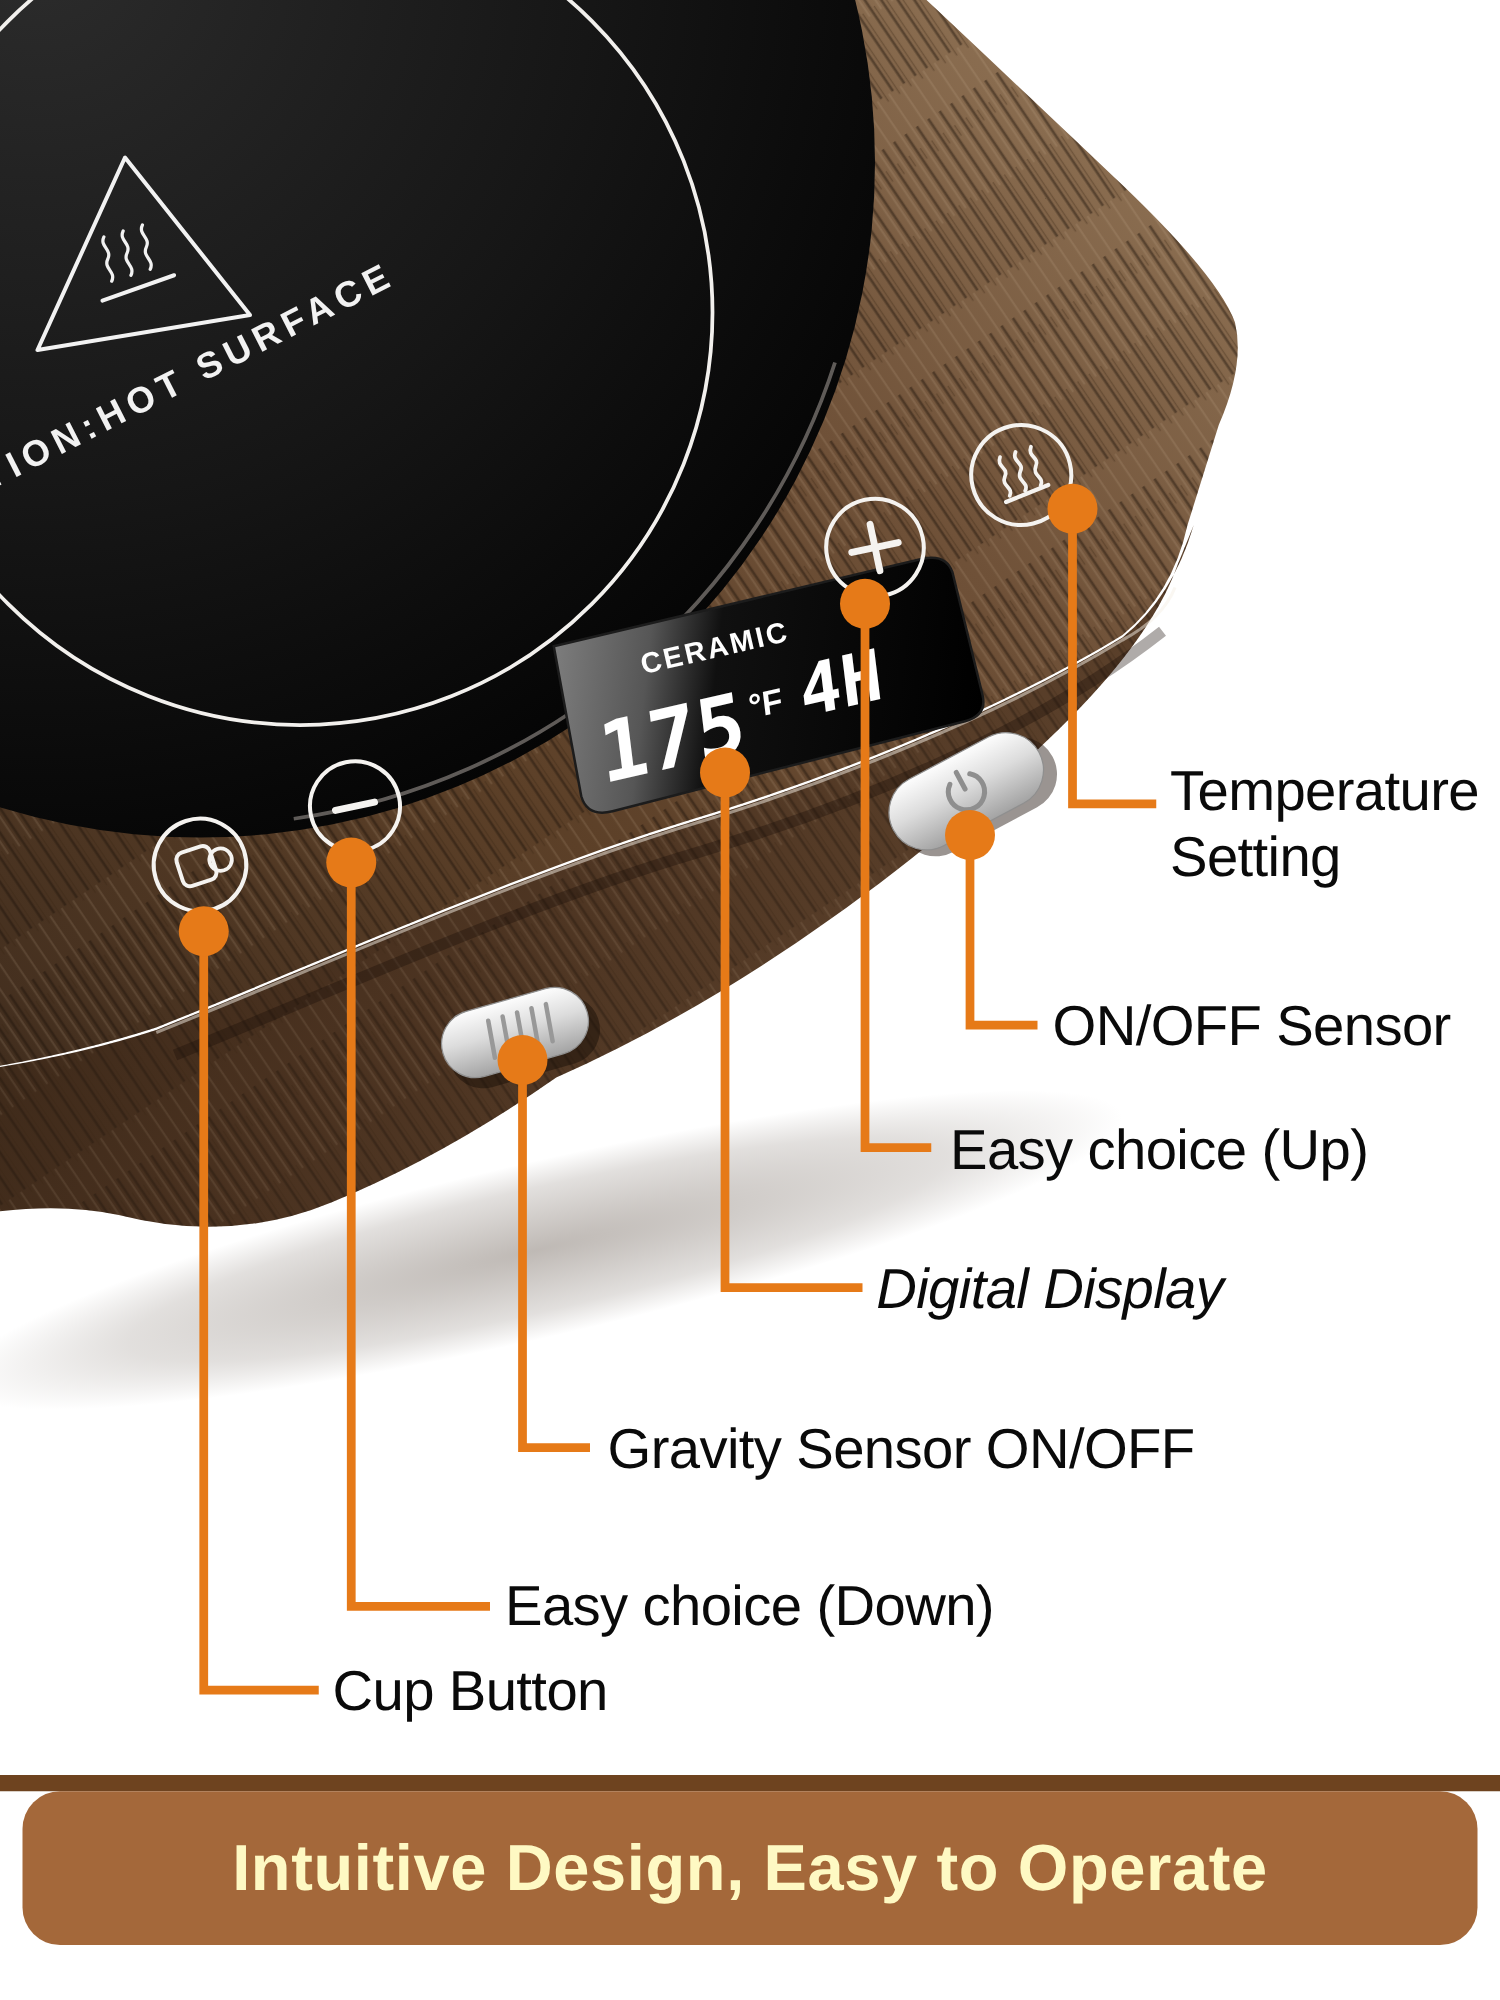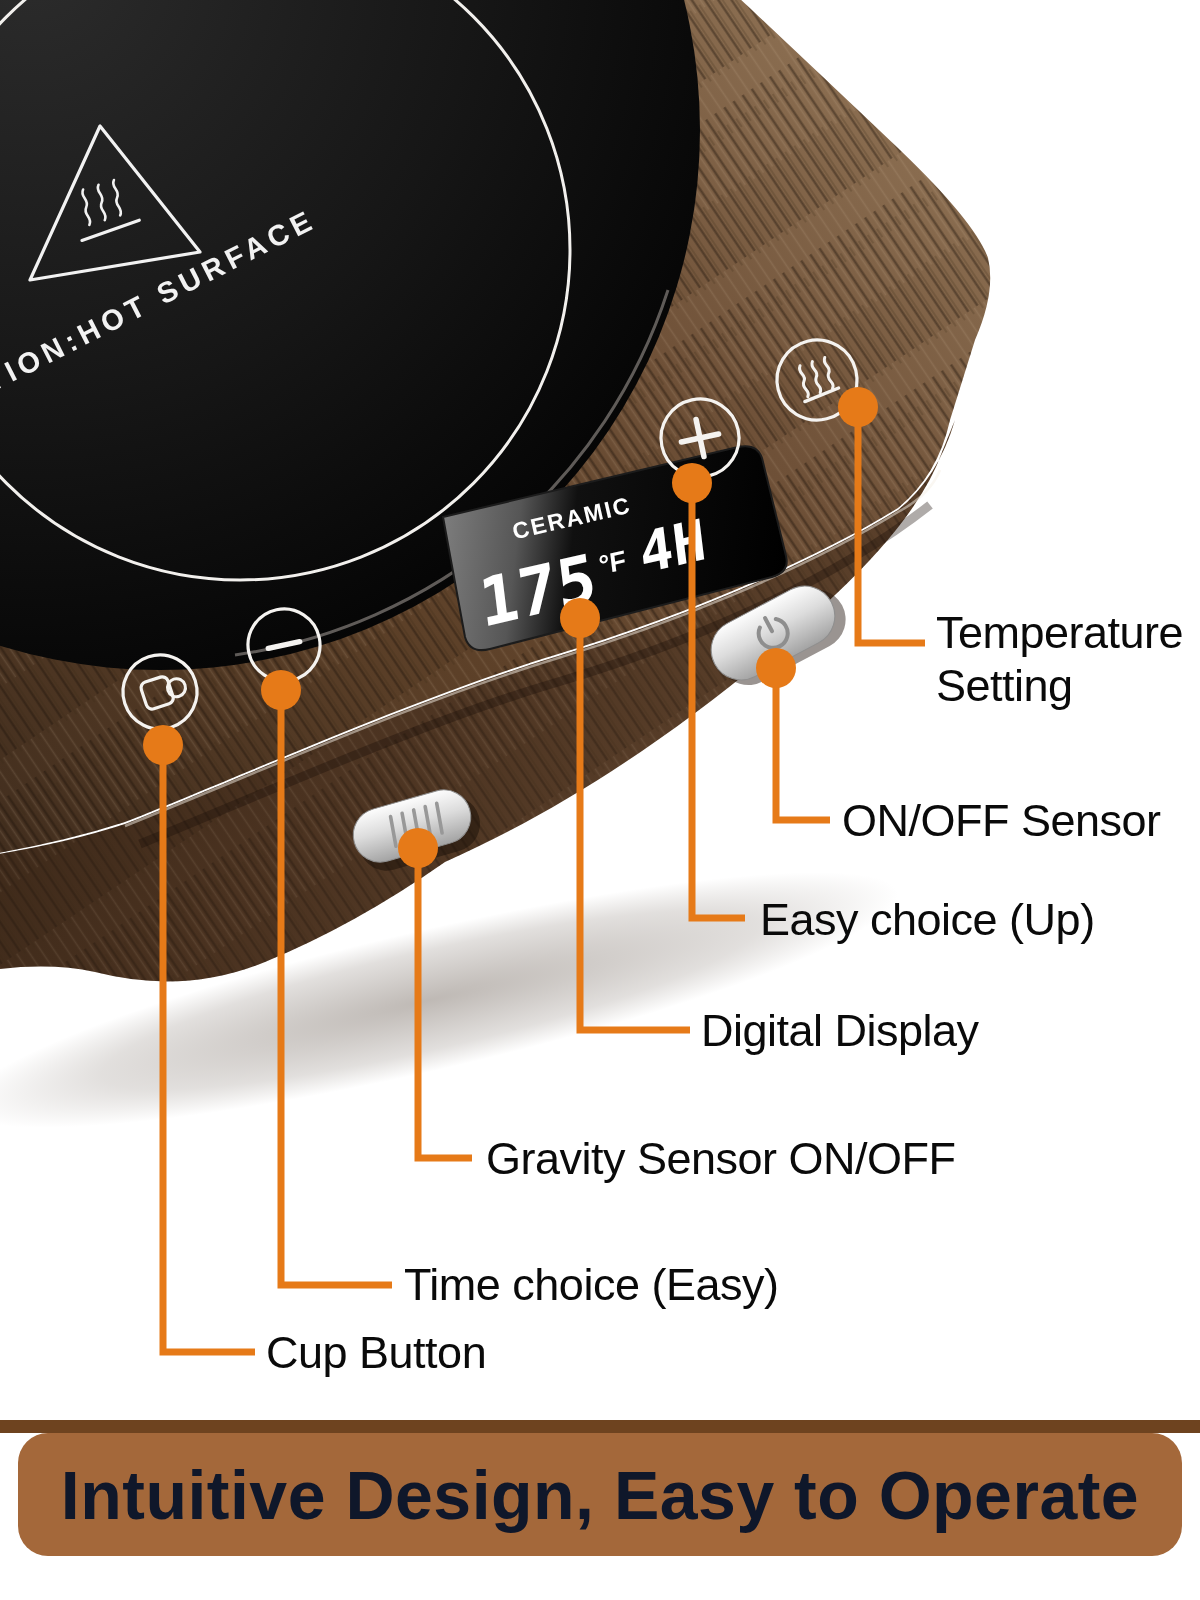--- a/index.html
+++ b/index.html
@@ -21,21 +21,21 @@
   #banner-stripe{
     position:absolute;left:0;top:1420px;width:1200px;height:13px;
     background:#6e431f;
   }
   #banner{
     position:absolute;left:18px;top:1433px;width:1164px;height:123px;
     background:#a4683a;border-radius:30px;
     display:flex;align-items:center;justify-content:center;
   }
   #banner .banner-text{
-    color:#0f172a;font-size:68px;font-weight:bold;letter-spacing:0.5px;
+    color:#fef9c3;font-size:52px;font-weight:bold;letter-spacing:0.5px;
     white-space:nowrap;
   }
 </style>
 </head>
 <body>
 
 <svg id="scene" viewBox="0 0 1200 1600">
   <defs>
     <linearGradient id="woodTop" x1="0" y1="1" x2="1" y2="0">
       <stop offset="0" stop-color="#3f2c1d"></stop>
@@ -198,21 +198,21 @@
     <circle cx="580" cy="618" r="20"></circle>
     <circle cx="418" cy="848" r="20"></circle>
     <circle cx="281" cy="690" r="20"></circle>
     <circle cx="163" cy="745" r="20"></circle>
   </g>
 </svg>
 
 <div class="callout-label wrap" style="left:936px;top:606px;width:290px;">Temperature Setting</div>
 <div class="callout-label" style="left:842px;top:794px;">ON/OFF Sensor</div>
 <div class="callout-label" style="left:760px;top:893px;">Easy choice (Up)</div>
-<div class="callout-label" style="left:701px;top:1004px;">Digital Display</div>
+<div class="callout-label" style="left:701px;top:1004px;font-style:italic;">Digital Display</div>
 <div class="callout-label" style="left:486px;top:1132px;text-align:center;">Gravity Sensor ON/OFF</div>
-<div class="callout-label" style="left:404px;top:1258px;">Time choice (Easy)</div>
+<div class="callout-label" style="left:404px;top:1258px;">Easy choice (Down)</div>
 <div class="callout-label" style="left:266px;top:1326px;">Cup Button</div>
 
 <div id="banner-stripe"></div>
 <div id="banner">
   <span class="banner-text">Intuitive Design, Easy to Operate</span>
 </div>
 
 </body></html>

